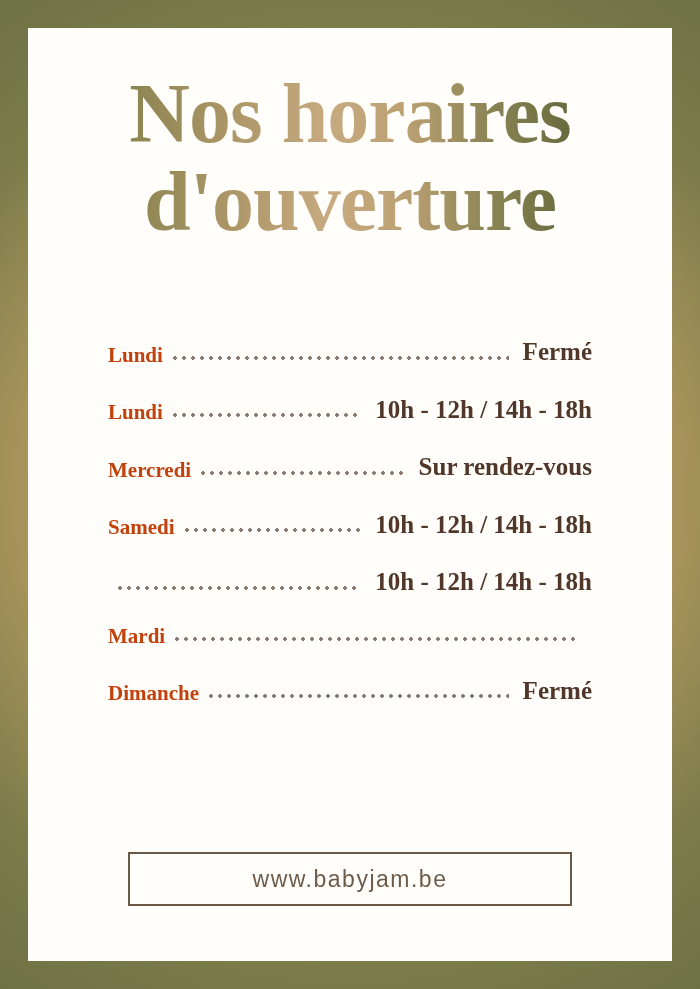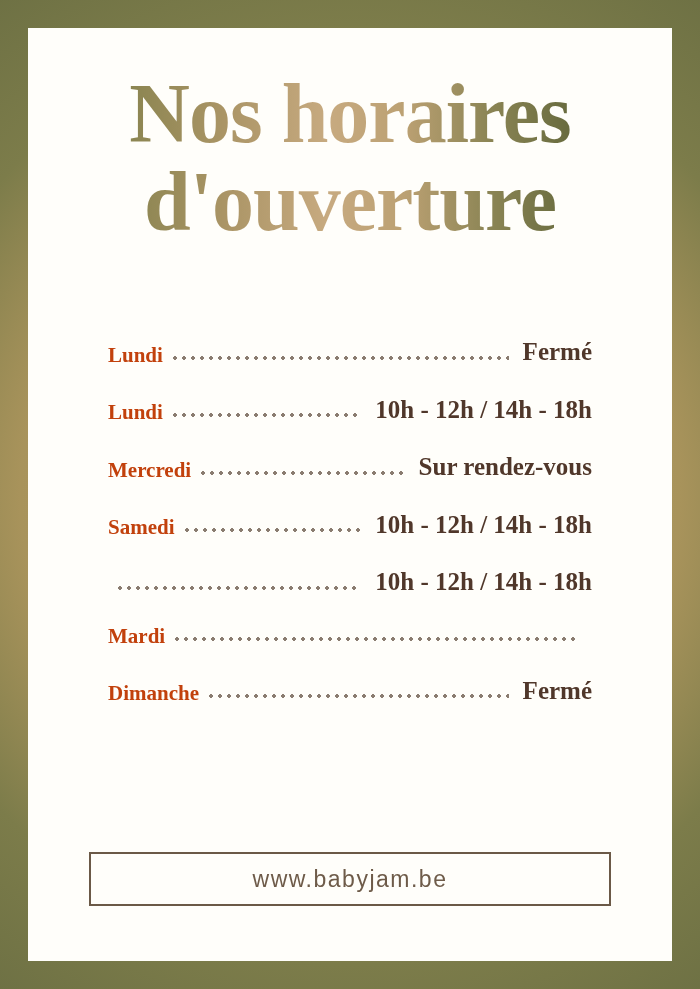--- a/index.html
+++ b/index.html
@@ -79,21 +79,21 @@
   .hours {
     font-weight: 700;
     font-size: 25px;
     line-height: 1.1;
     color: #50372a;
     white-space: nowrap;
   }
   .footer-box {
     margin: auto auto 55px auto;
     box-sizing: border-box;
-    width: 522px;
+    width: 444px;
     height: 54px;
     border: 2px solid #6b5947;
     background: #fffefa;
     display: flex;
     align-items: center;
     justify-content: center;
   }
   .website {
     font-family: "Liberation Sans", "DejaVu Sans", sans-serif;
     font-size: 23px;

